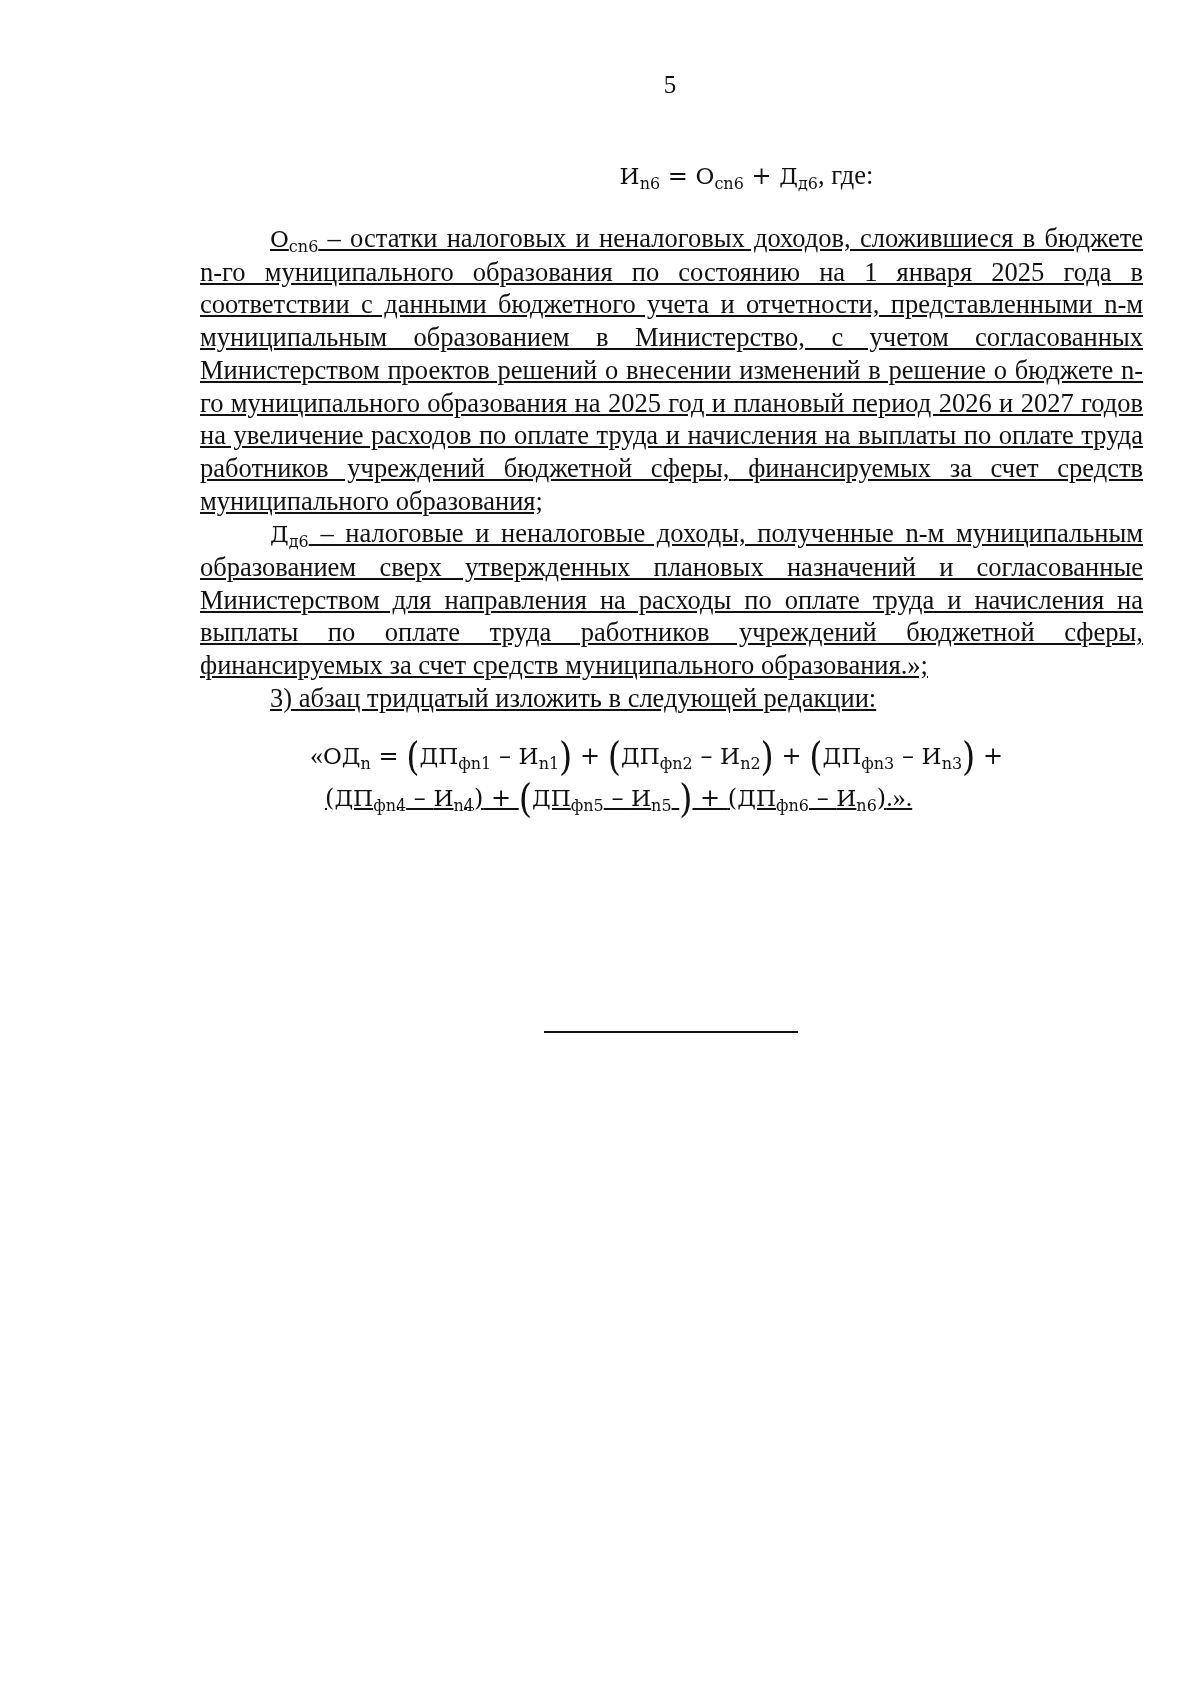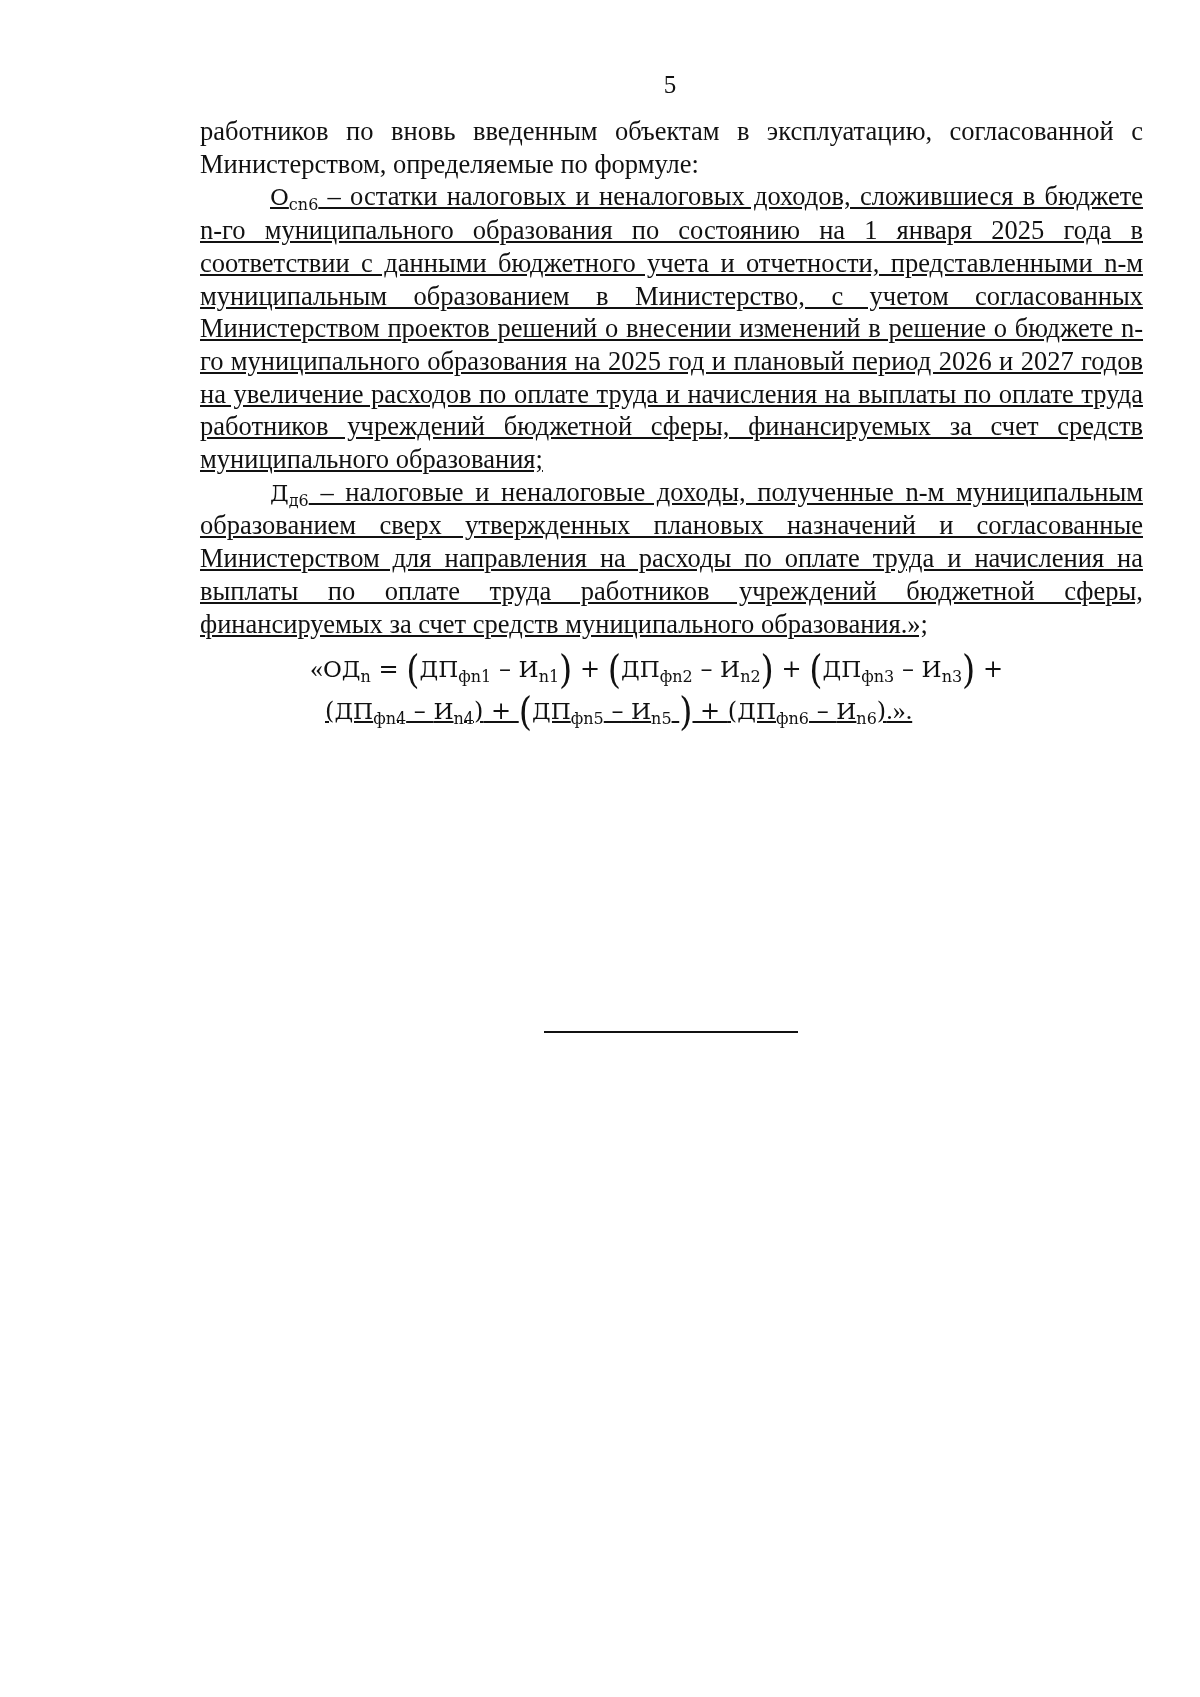--- a/index.html
+++ b/index.html
@@ -69,21 +69,21 @@
     }
     .big-paren {
       display: inline-block;
       font-size: 34px;
       transform: scaleY(1.15);
       vertical-align: -4px;
       line-height: 1;
       font-weight: 300;
     }
     .formula-block {
-      margin-top: 8px;
+      margin-top: 20px;
     }
     .formula-line1 {
       padding-left: 110px;
       line-height: 42px;
       white-space: nowrap;
     }
     .formula-line2 {
       padding-left: 125px;
       line-height: 42px;
       white-space: nowrap;
@@ -100,27 +100,30 @@
   </style>
 </head>
 <body>
 
 <div class="page">
 
   <div class="page-number">5</div>
 
   <div class="content">
 
-    <p class="para">работников по вновь введенным объектам в эксплуатацию, согласованной с Министерством, определяемые по формуле:</p>
 
+    <div class="formula formula-center">
+      <span><span class="sym">И</span><sub class="s">n6</sub></span><span> = </span><span><span class="sym">О</span><sub class="s">сn6</sub></span><span> + </span><span><span class="sym">Д</span><sub class="s">д6</sub></span><span style="font-family:'Liberation Serif',serif;font-size:26.5px;">, где:</span>
+    </div>
 
     <p class="para indent"><span class="formula"><span class="sym">О</span><sub class="s">сn6</sub></span><span> – остатки налоговых и неналоговых доходов, сложившиеся в бюджете n-го муниципального образования по состоянию на 1 января 2025 года в соответствии с данными бюджетного учета и отчетности, представленными n-м муниципальным образованием в Министерство, с учетом согласованных Министерством проектов решений о внесении изменений в решение о бюджете n-го муниципального образования на 2025 год и плановый период 2026 и 2027 годов на увеличение расходов по оплате труда и начисления на выплаты по оплате труда работников учреждений бюджетной сферы, финансируемых за счет средств муниципального образования;</span></p>
 
     <p class="para indent"><span class="formula"><span class="sym">Д</span><sub class="s">д6</sub></span><span> – налоговые и неналоговые доходы, полученные n-м муниципальным образованием сверх утвержденных плановых назначений и согласованные Министерством для направления на расходы по оплате труда и начисления на выплаты по оплате труда работников учреждений бюджетной сферы, финансируемых за счет средств муниципального образования.»;</span></p>
 
+    <p class="para indent">3) абзац тридцатый изложить в следующей редакции:</p>
 
     <div class="formula formula-block">
       <div class="formula-line1">
         <span style="font-family:'Liberation Serif',serif;font-size:26px;">«</span><span class="sym">ОД</span><sub class="s">n</sub><span> = </span><span class="big-paren">(</span><span class="sym">ДП</span><sub class="s">фn1</sub><span> – </span><span class="sym">И</span><sub class="s">n1</sub><span class="big-paren">)</span><span> + </span><span class="big-paren">(</span><span class="sym">ДП</span><sub class="s">фn2</sub><span> – </span><span class="sym">И</span><sub class="s">n2</sub><span class="big-paren">)</span><span> + </span><span class="big-paren">(</span><span class="sym">ДП</span><sub class="s">фn3</sub><span> – </span><span class="sym">И</span><sub class="s">n3</sub><span class="big-paren">)</span><span> +</span>
       </div>
       <div class="formula-line2">
         <span>(</span><span class="sym">ДП</span><sub class="s">фn4</sub><span> – </span><span class="sym">И</span><sub class="s">n4</sub><span>)</span><span> + </span><span class="big-paren">(</span><span class="sym">ДП</span><sub class="s">фn5</sub><span> – </span><span class="sym">И</span><sub class="s">n5</sub>&nbsp;<span class="big-paren">)</span><span> + </span><span>(</span><span class="sym">ДП</span><sub class="s">фn6</sub><span> – </span><span class="sym">И</span><sub class="s">n6</sub><span>)</span><span style="font-family:'Liberation Serif',serif;font-size:26px;">.».</span>
       </div>
     </div>
 

